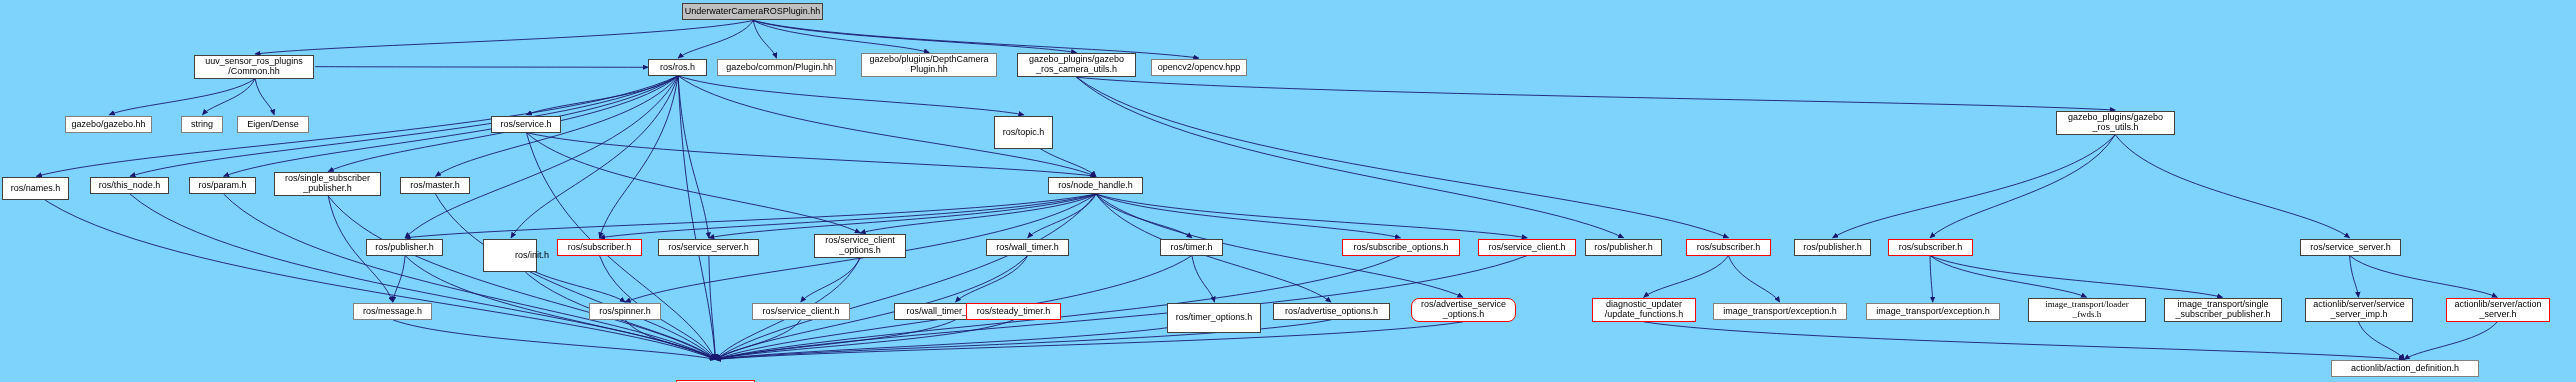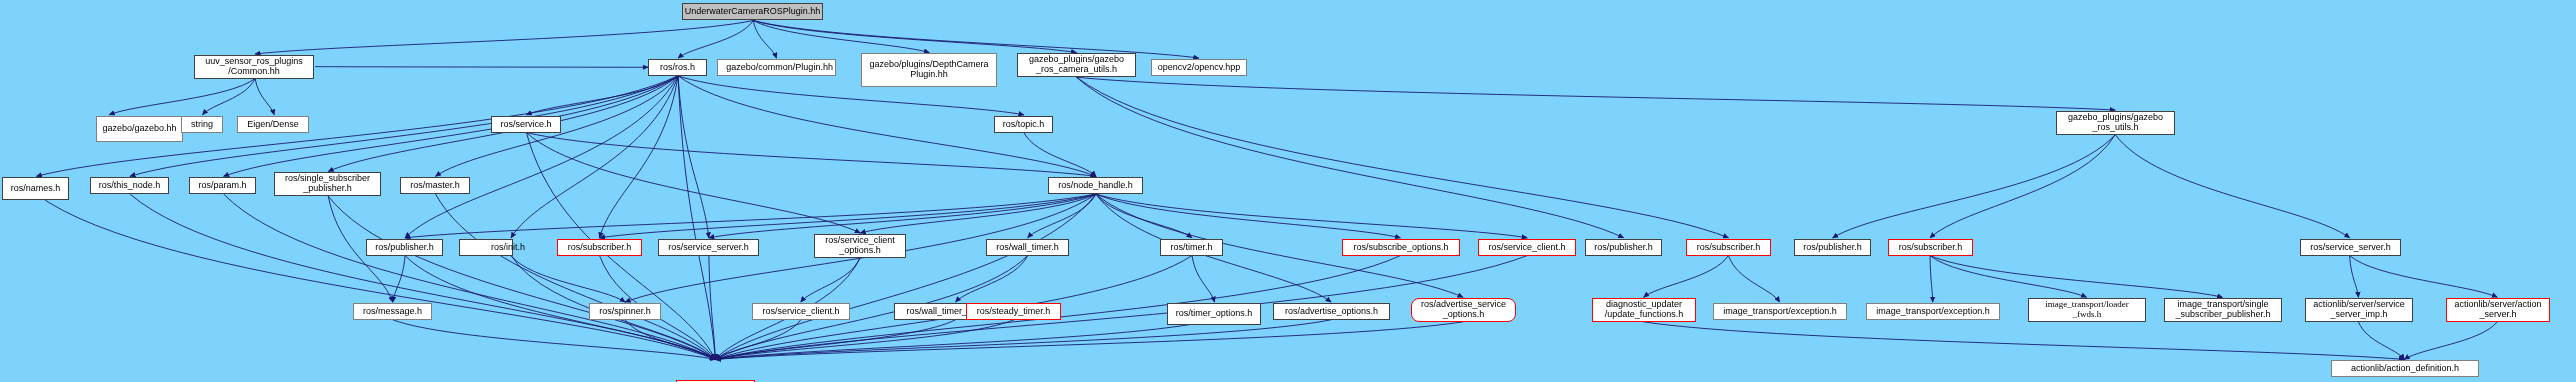--- a/index.html
+++ b/index.html
@@ -152,60 +152,60 @@
         <path d="M636,284 C709.71,417.1 971.79,453.4 1045.5,526" fill="none" stroke="#191970" stroke-width="1.3" marker-end="url(#arrow)"></path>
         <path d="M479,287 C496.01,372.25 556.49,395.5 573.5,442" fill="none" stroke="#191970" stroke-width="1.3" marker-end="url(#arrow)"></path>
       </g>
   </svg>
   <div id="node-layer">
       <div class="node root" style="left: 682px; top: 3.4px; width: 141px; height: 17px;"><span>UnderwaterCameraROSPlugin.hh</span></div>
       <div class="node bold" style="left: 194px; top: 55px; width: 120px; height: 24px;"><span>uuv_sensor_ros_plugins
 /Common.hh</span></div>
       <div class="node bold" style="left: 648px; top: 59px; width: 59px; height: 17px;"><span>ros/ros.h</span></div>
       <div class="node " style="left: 717px; top: 59px; width: 119px; height: 17px; justify-content: flex-end;"><span>gazebo/common/Plugin.hh</span></div>
-      <div class="node " style="left: 861px; top: 53px; width: 136px; height: 34px;"><span>gazebo/plugins/DepthCamera
+      <div class="node " style="left: 861px; top: 53px; width: 136px; height: 24px;"><span>gazebo/plugins/DepthCamera
 Plugin.hh</span></div>
       <div class="node bold" style="left: 1017px; top: 53px; width: 119px; height: 24px;"><span>gazebo_plugins/gazebo
 _ros_camera_utils.h</span></div>
       <div class="node " style="left: 1151px; top: 59px; width: 96px; height: 17px;"><span>opencv2/opencv.hpp</span></div>
-      <div class="node " style="left: 65px; top: 116px; width: 87px; height: 26px; margin-left: 31px;"><span>gazebo/gazebo.hh</span></div>
+      <div class="node " style="left: 65px; top: 116px; width: 87px; height: 17px;"><span>gazebo/gazebo.hh</span></div>
       <div class="node " style="left: 181px; top: 116px; width: 42px; height: 17px;"><span>string</span></div>
       <div class="node " style="left: 237px; top: 116px; width: 72px; height: 17px;"><span>Eigen/Dense</span></div>
       <div class="node bold" style="left: 491px; top: 116px; width: 70px; height: 17px;"><span>ros/service.h</span></div>
-      <div class="node bold" style="left: 994px; top: 116px; width: 59px; height: 17px;"><span>ros/topic.h</span></div>
+      <div class="node bold" style="left: 994px; top: 116px; width: 59px; height: 33px;"><span>ros/topic.h</span></div>
       <div class="node bold" style="left: 2056px; top: 111px; width: 119px; height: 24px;"><span>gazebo_plugins/gazebo
 _ros_utils.h</span></div>
       <div class="node bold" style="left: 2.1px; top: 177px; width: 67px; height: 23px;"><span>ros/names.h</span></div>
       <div class="node bold" style="left: 90px; top: 177px; width: 79px; height: 17px;"><span>ros/this_node.h</span></div>
       <div class="node bold" style="left: 189px; top: 177px; width: 67px; height: 17px;"><span>ros/param.h</span></div>
       <div class="node bold" style="left: 274px; top: 172px; width: 107px; height: 24px;"><span>ros/single_subscriber
 _publisher.h</span></div>
       <div class="node bold" style="left: 400px; top: 177px; width: 70px; height: 17px;"><span>ros/master.h</span></div>
       <div class="node bold" style="left: 1048px; top: 177px; width: 95px; height: 17px;"><span>ros/node_handle.h</span></div>
       <div class="node bold" style="left: 366px; top: 239px; width: 77px; height: 17px;"><span>ros/publisher.h</span></div>
-      <div class="node bold" style="left: 459px; top: 239px; width: 54px; height: 17px; padding-left: 46px;"><span>ros/init.h</span></div>
+      <div class="node bold" style="left: 483px; top: 239px; width: 54px; height: 33px; padding-left: 46px;"><span>ros/init.h</span></div>
       <div class="node red" style="left: 557px; top: 239px; width: 85px; height: 17px;"><span>ros/subscriber.h</span></div>
       <div class="node bold" style="left: 658px; top: 239px; width: 101px; height: 17px;"><span>ros/service_server.h</span></div>
       <div class="node bold" style="left: 814px; top: 234px; width: 92px; height: 24px;"><span>ros/service_client
 _options.h</span></div>
       <div class="node bold" style="left: 986px; top: 239px; width: 83px; height: 17px;"><span>ros/wall_timer.h</span></div>
       <div class="node bold" style="left: 1160px; top: 239px; width: 63px; height: 17px;"><span>ros/timer.h</span></div>
       <div class="node red" style="left: 1342px; top: 239px; width: 118px; height: 17px;"><span>ros/subscribe_options.h</span></div>
       <div class="node red" style="left: 1478px; top: 239px; width: 98px; height: 17px;"><span>ros/service_client.h</span></div>
       <div class="node bold" style="left: 1585px; top: 239px; width: 77px; height: 17px;"><span>ros/publisher.h</span></div>
       <div class="node red" style="left: 1686px; top: 239px; width: 85px; height: 17px;"><span>ros/subscriber.h</span></div>
       <div class="node bold" style="left: 1794px; top: 239px; width: 77px; height: 17px;"><span>ros/publisher.h</span></div>
       <div class="node red" style="left: 1888px; top: 239px; width: 85px; height: 17px;"><span>ros/subscriber.h</span></div>
       <div class="node bold" style="left: 2300px; top: 239px; width: 101px; height: 17px;"><span>ros/service_server.h</span></div>
       <div class="node " style="left: 353px; top: 303px; width: 79px; height: 17px;"><span>ros/message.h</span></div>
       <div class="node " style="left: 589px; top: 303px; width: 72px; height: 17px;"><span>ros/spinner.h</span></div>
       <div class="node " style="left: 752px; top: 303px; width: 98px; height: 17px;"><span>ros/service_client.h</span></div>
       <div class="node bold" style="left: 894px; top: 303px; width: 122px; height: 17px;"><span>ros/wall_timer_options.h</span></div>
       <div class="node red" style="left: 966px; top: 303px; width: 95px; height: 17px;"><span>ros/steady_timer.h</span></div>
-      <div class="node bold" style="left: 1167px; top: 303px; width: 94px; height: 22px;"><span>ros/timer_options.h</span></div>
+      <div class="node bold" style="left: 1167px; top: 303px; width: 94px; height: 30px;"><span>ros/timer_options.h</span></div>
       <div class="node bold" style="left: 1273px; top: 303px; width: 117px; height: 17px;"><span>ros/advertise_options.h</span></div>
       <div class="node red" style="left: 1411px; top: 298px; width: 105px; height: 24px; border-radius: 8px;"><span>ros/advertise_service
 _options.h</span></div>
       <div class="node red" style="left: 1592px; top: 298px; width: 104px; height: 24px;"><span>diagnostic_updater
 /update_functions.h</span></div>
       <div class="node " style="left: 1713px; top: 303px; width: 134px; height: 17px;"><span>image_transport/exception.h</span></div>
       <div class="node " style="left: 1866px; top: 303px; width: 134px; height: 17px;"><span>image_transport/exception.h</span></div>
       <div class="node bold" style="left: 2028px; top: 298px; width: 118px; height: 24px; font-family: Liberation Serif, serif;"><span>image_transport/loader
 _fwds.h</span></div>
       <div class="node bold" style="left: 2164px; top: 298px; width: 118px; height: 24px;"><span>image_transport/single

